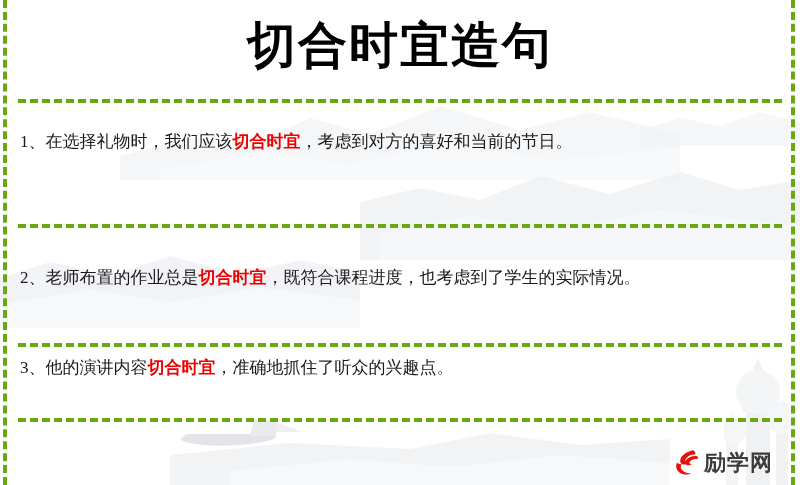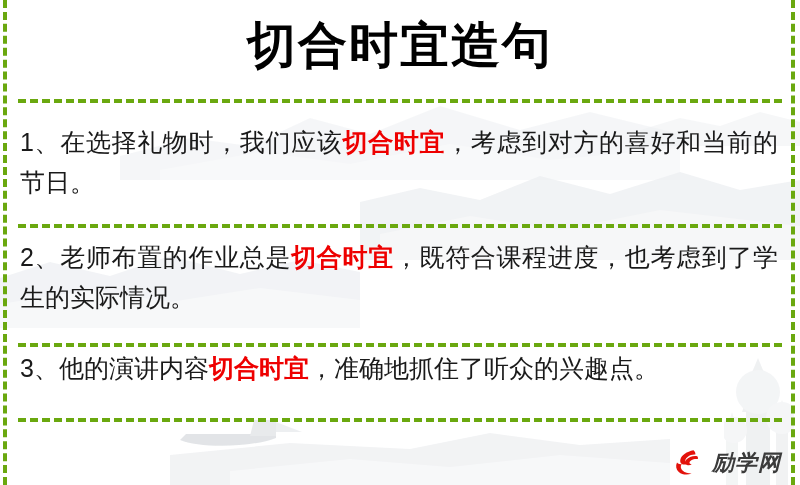--- a/index.html
+++ b/index.html
@@ -62,45 +62,44 @@
     color: #000000;
     letter-spacing: 2px;
     white-space: nowrap;
   }
 
   
   .sentence {
     position: absolute;
     left: 20px;
     width: 758px;
-    font-family: Liberation Sans, sans-serif;
-    font-size: 25px;
+    font-family: Liberation Serif, serif;
+    font-size: 17px;
     line-height: 40px;
     color: #1a1a1a;
     text-align: justify;
   }
   .sentence .kw {
     color: #ee0000;
     font-weight: bold;
   }
 
   #sentence-1 { top: 122px; }
-  #sentence-2 { top: 237px; }
+  #sentence-2 { top: 258px; }
   #sentence-3 { top: 348px; }
 
   
   .logo {
     position: absolute;
     left: 672px;
     top: 447px;
     height: 32px;
     display: flex;
     align-items: center;
-    gap: 10px;
-    font-style: italic;
+    gap: 2px;
   }
   .logo-mark {
     width: 30px;
     height: 30px;
     flex: none;
   }
   .logo-text {
     font-family: "DejaVu Sans", "Liberation Sans", sans-serif;
     font-weight: bold;
     font-size: 22px;

